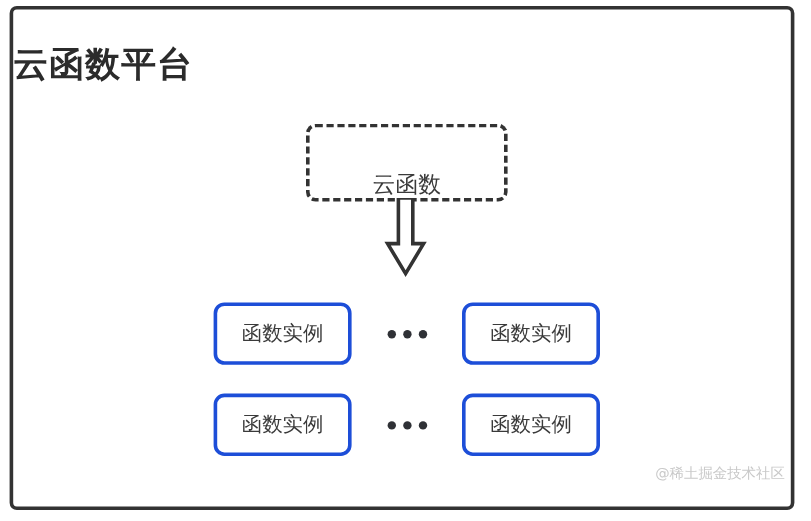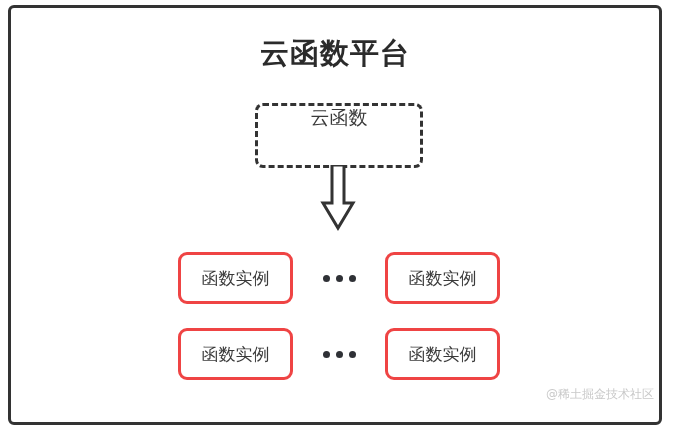--- a/index.html
+++ b/index.html
@@ -32,42 +32,41 @@
     border: 3px solid #333333;
     border-radius: 6px;
     background: #ffffff;
   }
 
   .platform-title {
     position: absolute;
     left: 0;
     top: 28px;
     width: 100%;
-    text-align: center;
     font-size: 29px;
     font-weight: bold;
     color: #2b2b2b;
     letter-spacing: 1px;
     line-height: 34px;
     white-space: nowrap;
   }
 
   
   .cloud-function-node {
     position: absolute;
     left: 255px;
     top: 103px;
     width: 168px;
     height: 65px;
     box-sizing: border-box;
     border: 3px dashed #333333;
     border-radius: 8px;
     background: #ffffff;
     display: flex;
-    align-items: flex-start;
+    align-items: flex-end;
     justify-content: center;
   }
   .cloud-function-label {
     font-size: 19px;
     color: #3a3a3a;
     line-height: 22px;
     white-space: nowrap;
   }
 
   
@@ -94,21 +93,21 @@
     align-items: center;
     justify-content: space-between;
   }
   .instance-row.row-1 { top: 252px; }
   .instance-row.row-2 { top: 328px; }
 
   .instance-box {
     box-sizing: border-box;
     width: 115px;
     height: 52px;
-    border: 3px solid #ef4444;
+    border: 3px solid #1d4ed8;
     border-radius: 9px;
     background: #ffffff;
     display: flex;
     align-items: center;
     justify-content: center;
   }
   .instance-label {
     font-size: 17px;
     color: #3a3a3a;
     line-height: 20px;

